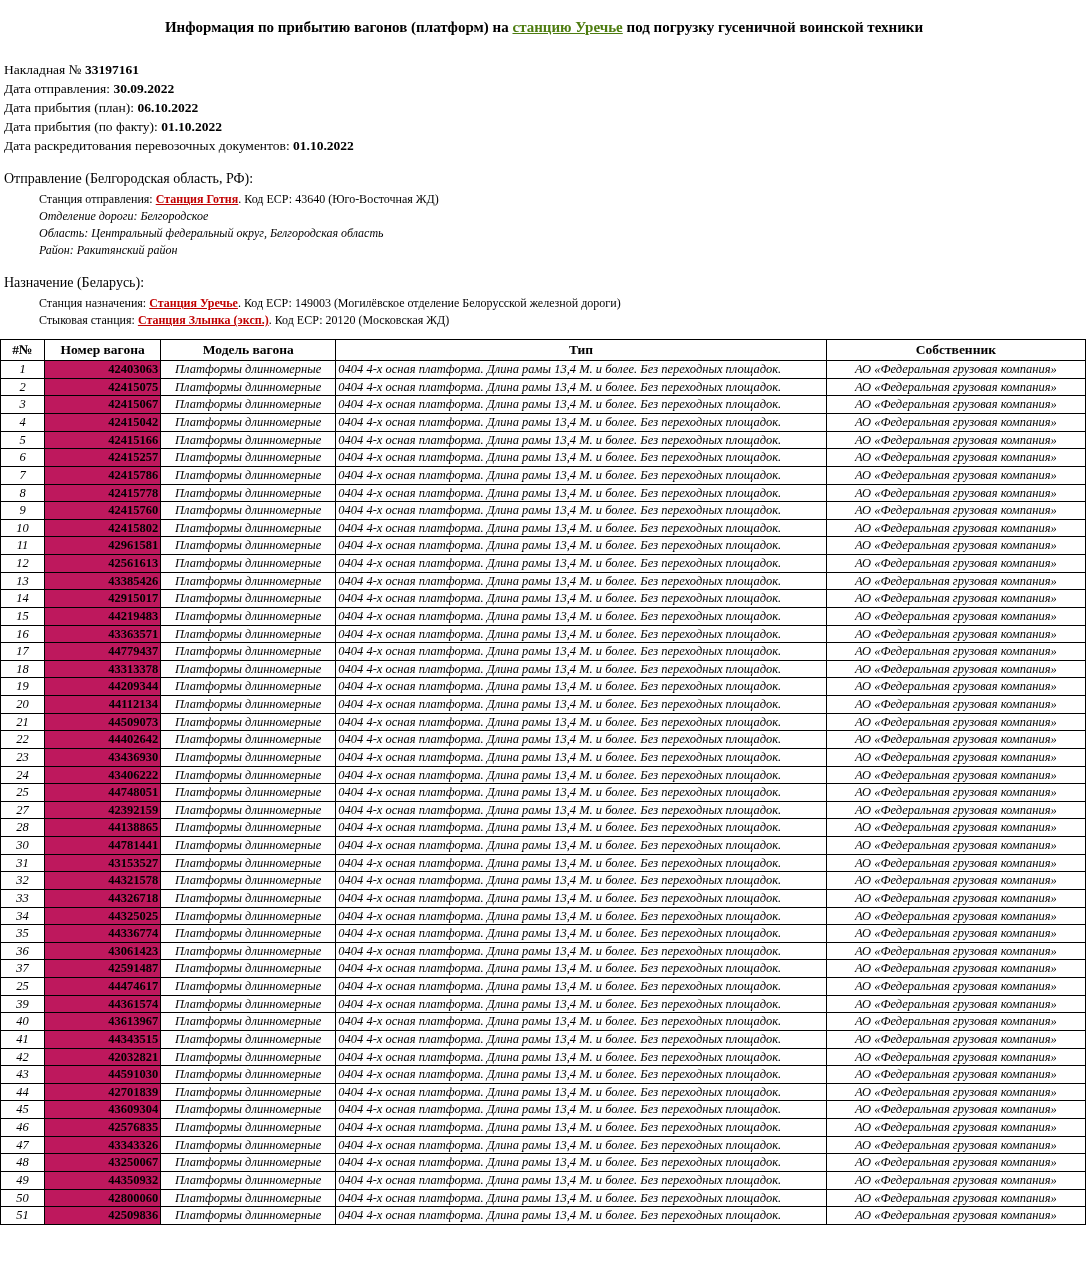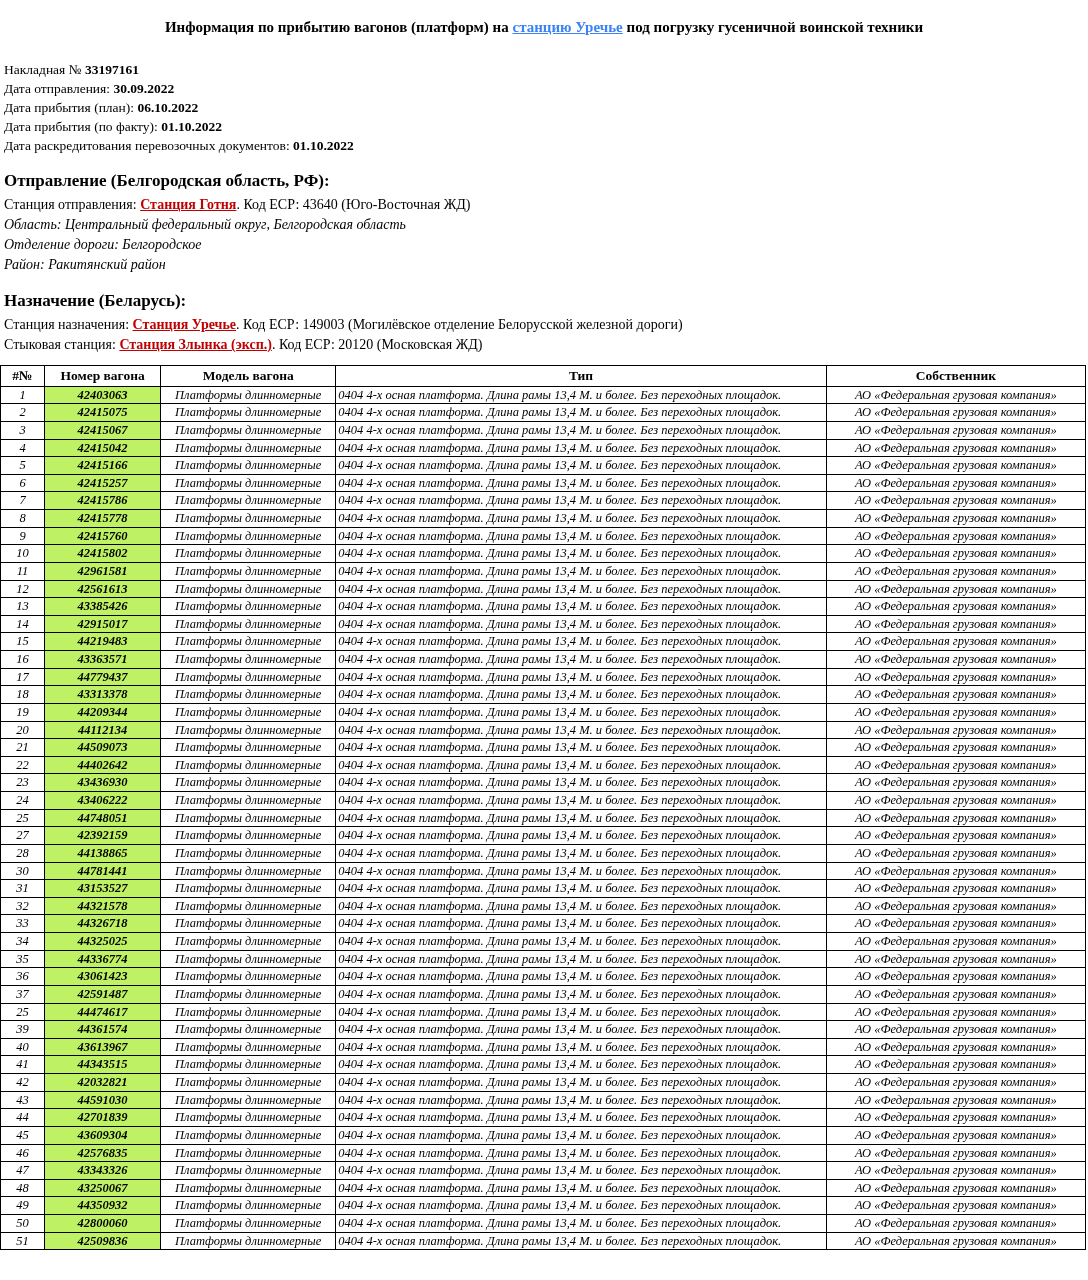--- a/index.html
+++ b/index.html
@@ -20,37 +20,37 @@
     position: relative;
   }
   .title-bar {
     text-align: center;
     font-weight: bold;
     font-size: 15px;
     padding: 18px 30px 14px 30px;
     line-height: 1.3;
   }
   .title-bar .hl {
-    color: #3b82f6;
+    color: #4d7c0f;
     text-decoration: underline;
   }
   .meta-block {
     padding: 8px 8px 0 4px;
     font-size: 13.5px;
     line-height: 1.42;
   }
   .meta-row { white-space: nowrap; }
   .meta-row b { font-weight: bold; }
   .section-head {
-    font-weight: bold;
-    font-size: 17px;
+    font-weight: normal;
+    font-size: 14px;
     padding-top: 14px;
     padding-bottom: 2px;
   }
-  .sub-row { line-height: 1.42; font-size: 14px; }
+  .sub-row { line-height: 1.42; font-size: 12px; margin-left: 35px; }
   .station-link {
     color: #c00000;
     text-decoration: underline;
     font-weight: bold;
   }
   .ital { font-style: italic; }
   table.wagons {
     border-collapse: collapse;
     width: 1086px;
     margin-top: 10px;
@@ -74,24 +74,23 @@
   col.c-wag   { width: 116px; }
   col.c-model { width: 175px; }
   col.c-type  { width: 490px; }
   col.c-own   { width: 259px; }
 
   td.num {
     text-align: center;
     font-style: italic;
   }
   td.wag {
-    text-align: center;
+    text-align: right;
     font-weight: bold;
-    font-style: italic;
-    background: #bef264;
+    background: #be185d;
   }
   td.model {
     text-align: center;
     font-style: italic;
   }
   td.type {
     text-align: left;
     font-style: italic;
     padding-left: 4px;
   }
@@ -123,22 +122,22 @@
       <span>Дата прибытия (по факту): </span><b>01.10.2022</b>
     </div>
     <div class="meta-row">
       <span>Дата раскредитования перевозочных документов: </span><b>01.10.2022</b>
     </div>
 
     <div class="section-head">Отправление (Белгородская область, РФ):</div>
     <div class="sub-row">
       <span>Станция отправления: </span><a class="station-link" href="#">Станция Готня</a><span>. Код ЕСР: 43640 (Юго-Восточная ЖД)</span>
     </div>
+    <div class="sub-row ital">Отделение дороги: Белгородское</div>
     <div class="sub-row ital">Область: Центральный федеральный округ, Белгородская область</div>
-    <div class="sub-row ital">Отделение дороги: Белгородское</div>
     <div class="sub-row ital">Район: Ракитянский район</div>
 
     <div class="section-head">Назначение (Беларусь):</div>
     <div class="sub-row">
       <span>Станция назначения: </span><a class="station-link" href="#">Станция Уречье</a><span>. Код ЕСР: 149003 (Могилёвское отделение Белорусской железной дороги)</span>
     </div>
     <div class="sub-row">
       <span>Стыковая станция: </span><a class="station-link" href="#">Станция Злынка (эксп.)</a><span>. Код ЕСР: 20120 (Московская ЖД)</span>
     </div>
   </div>

